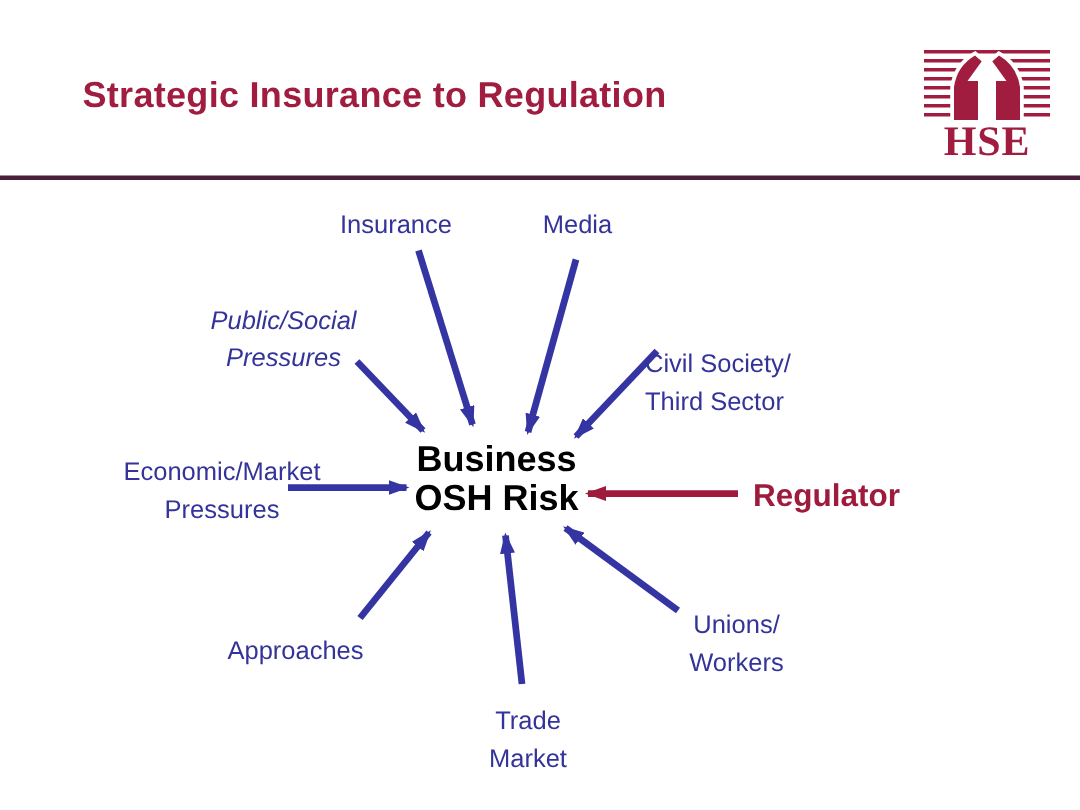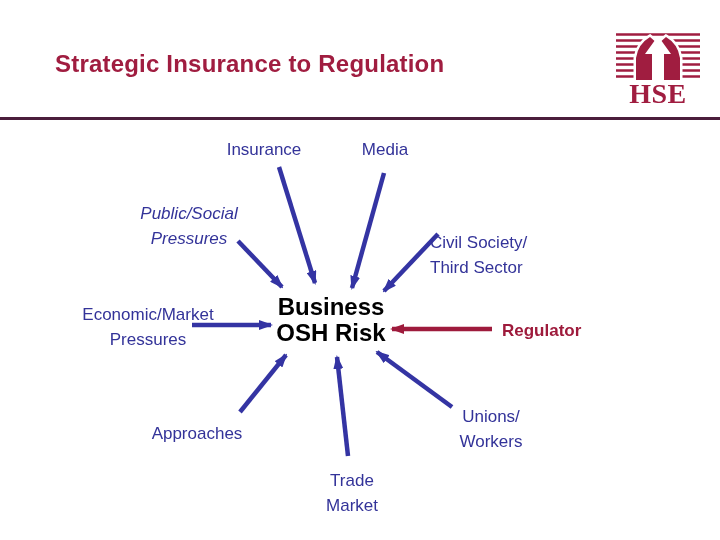--- a/index.html
+++ b/index.html
@@ -22,21 +22,21 @@
   .node{
     position:absolute;z-index:2;
     color:#333399;font-size:17px;line-height:25px;
     white-space:pre-line;text-align:center;
   }
   .node.left-align{text-align:left;}
   .node.center-node{
     color:#000000;font-size:24px;line-height:26px;font-weight:bold;
   }
   .node.regulator{
-    color:#9E1B3C;font-weight:bold;font-size:17px;text-align:left;
+    color:#9E1B3C;font-weight:bold;font-size:21px;text-align:left;
   }
 </style>
 </head>
 <body>
 
 <div class="title">Strategic Insurance to Regulation</div>
 <div class="rule"></div>
 
 <svg class="logo" viewBox="0 0 84 74" xmlns="http://www.w3.org/2000/svg">
   <g stroke="#A01D40" stroke-width="2.4">

